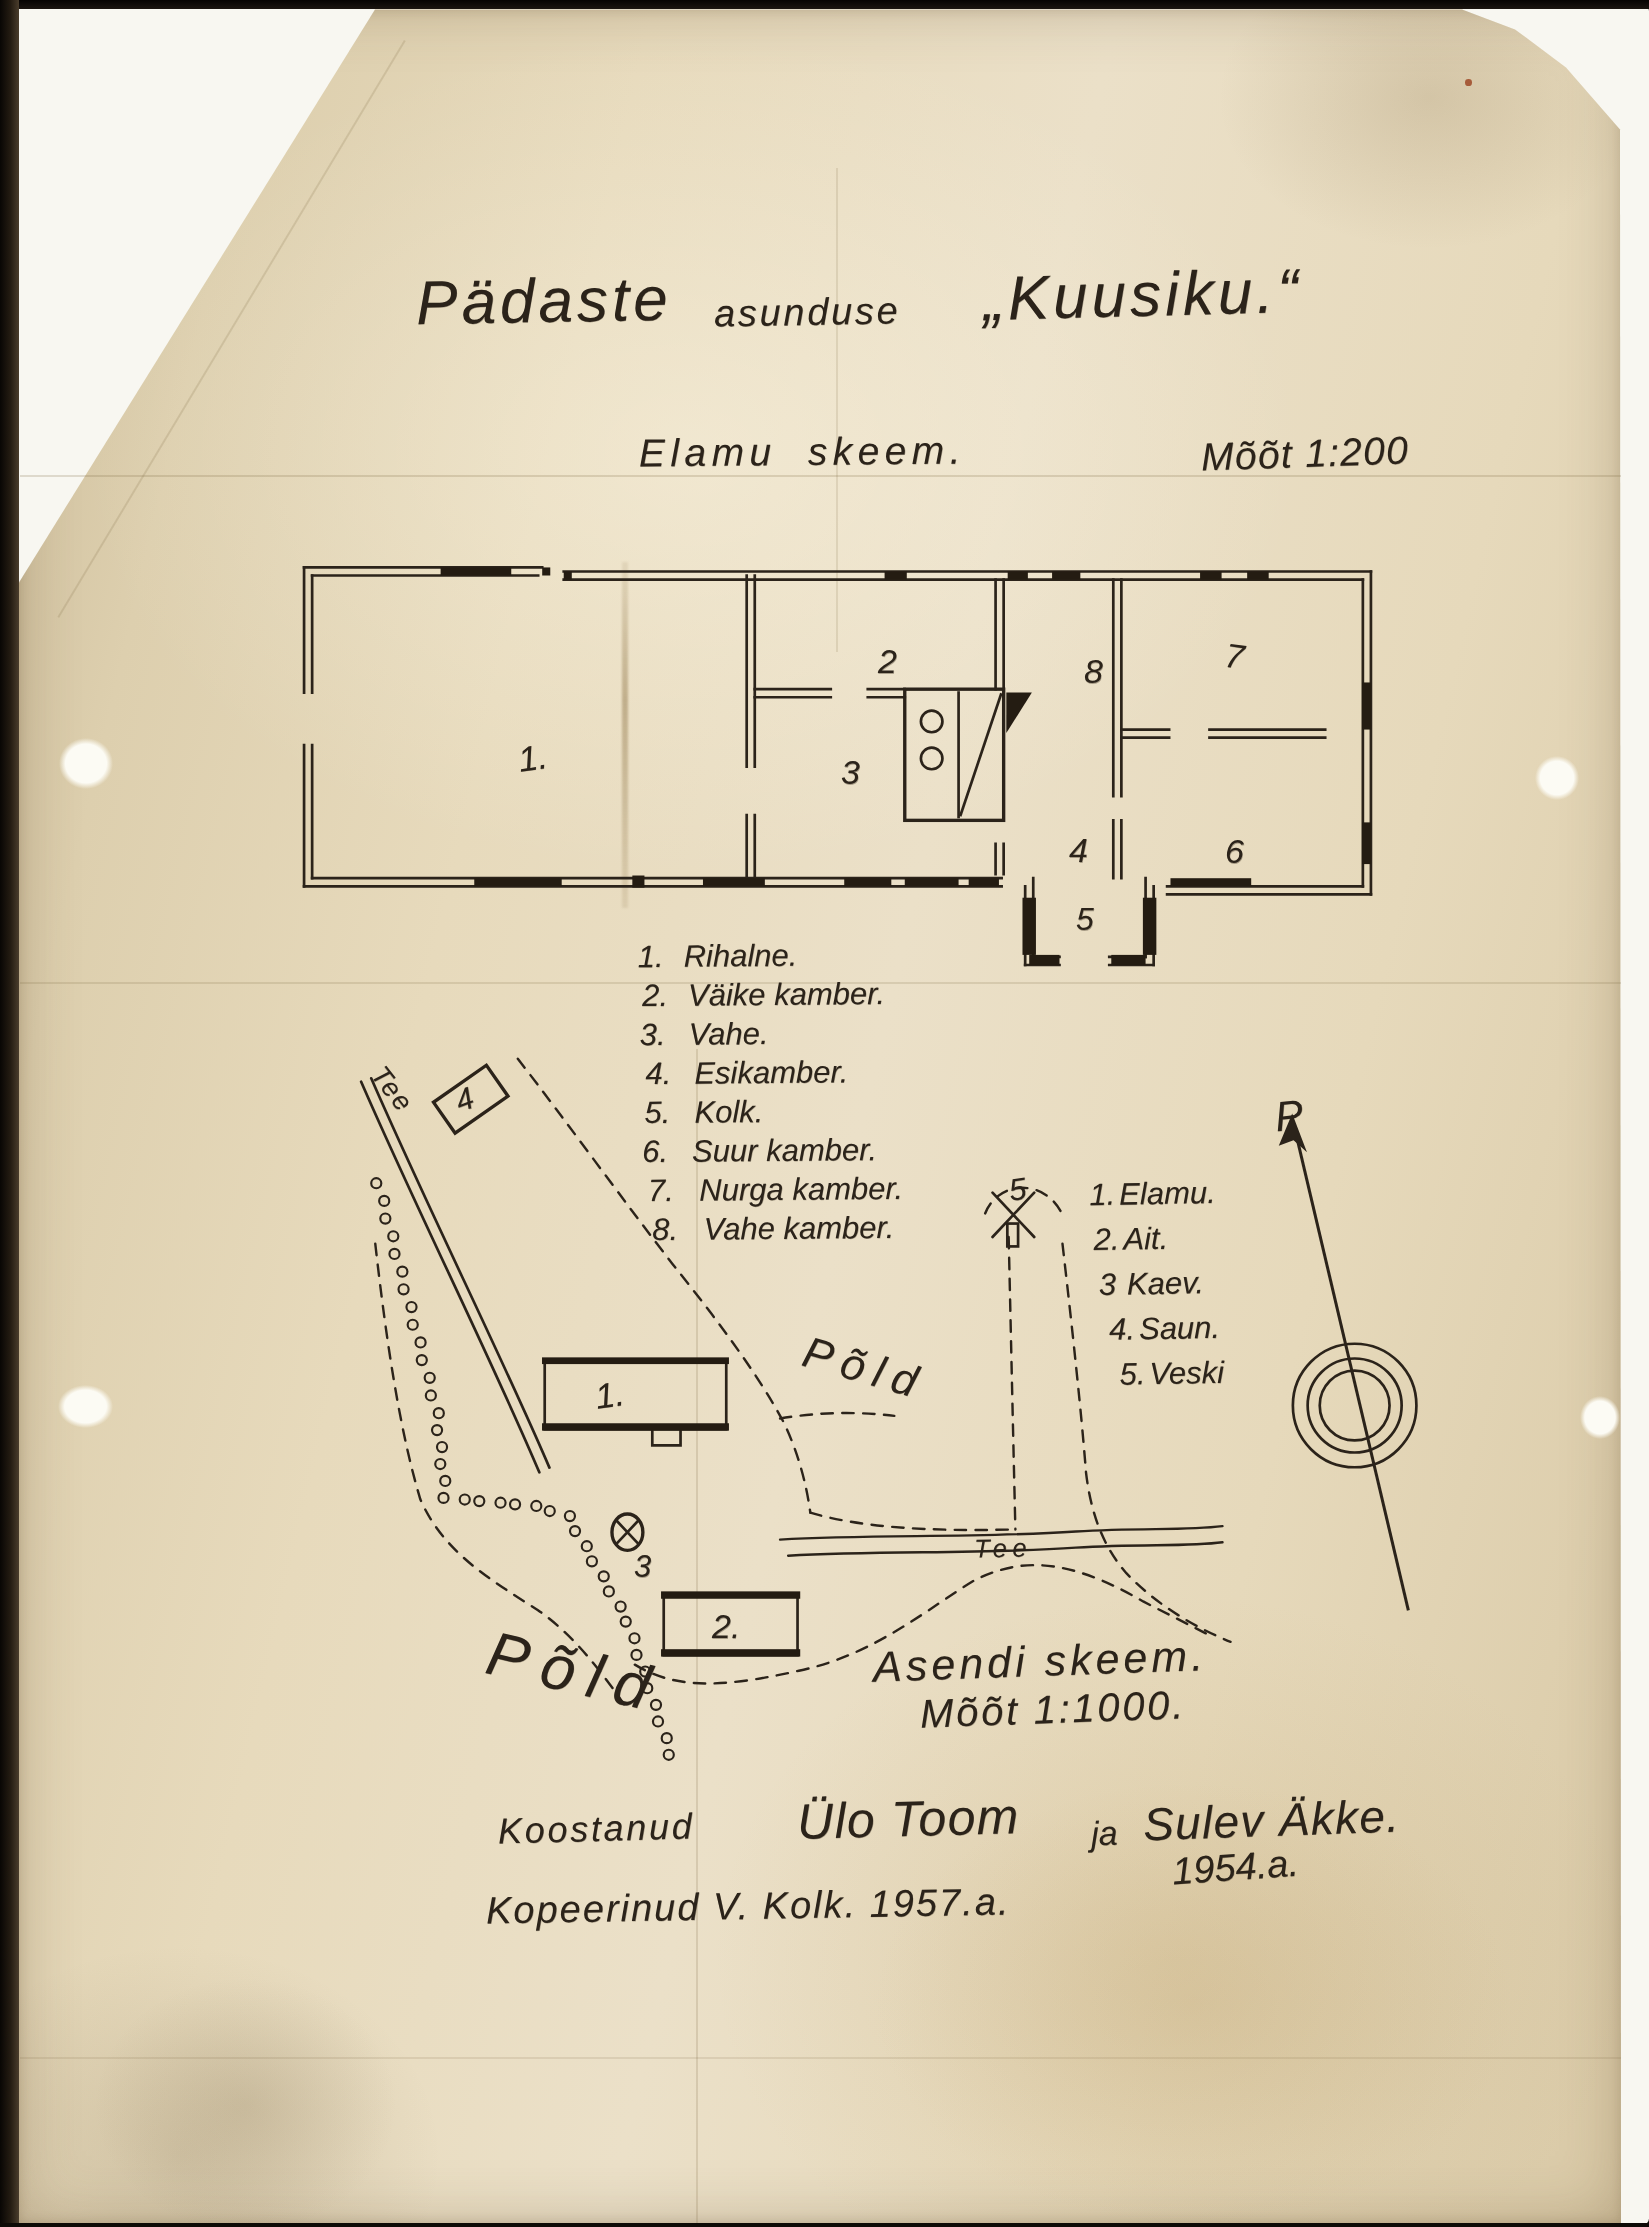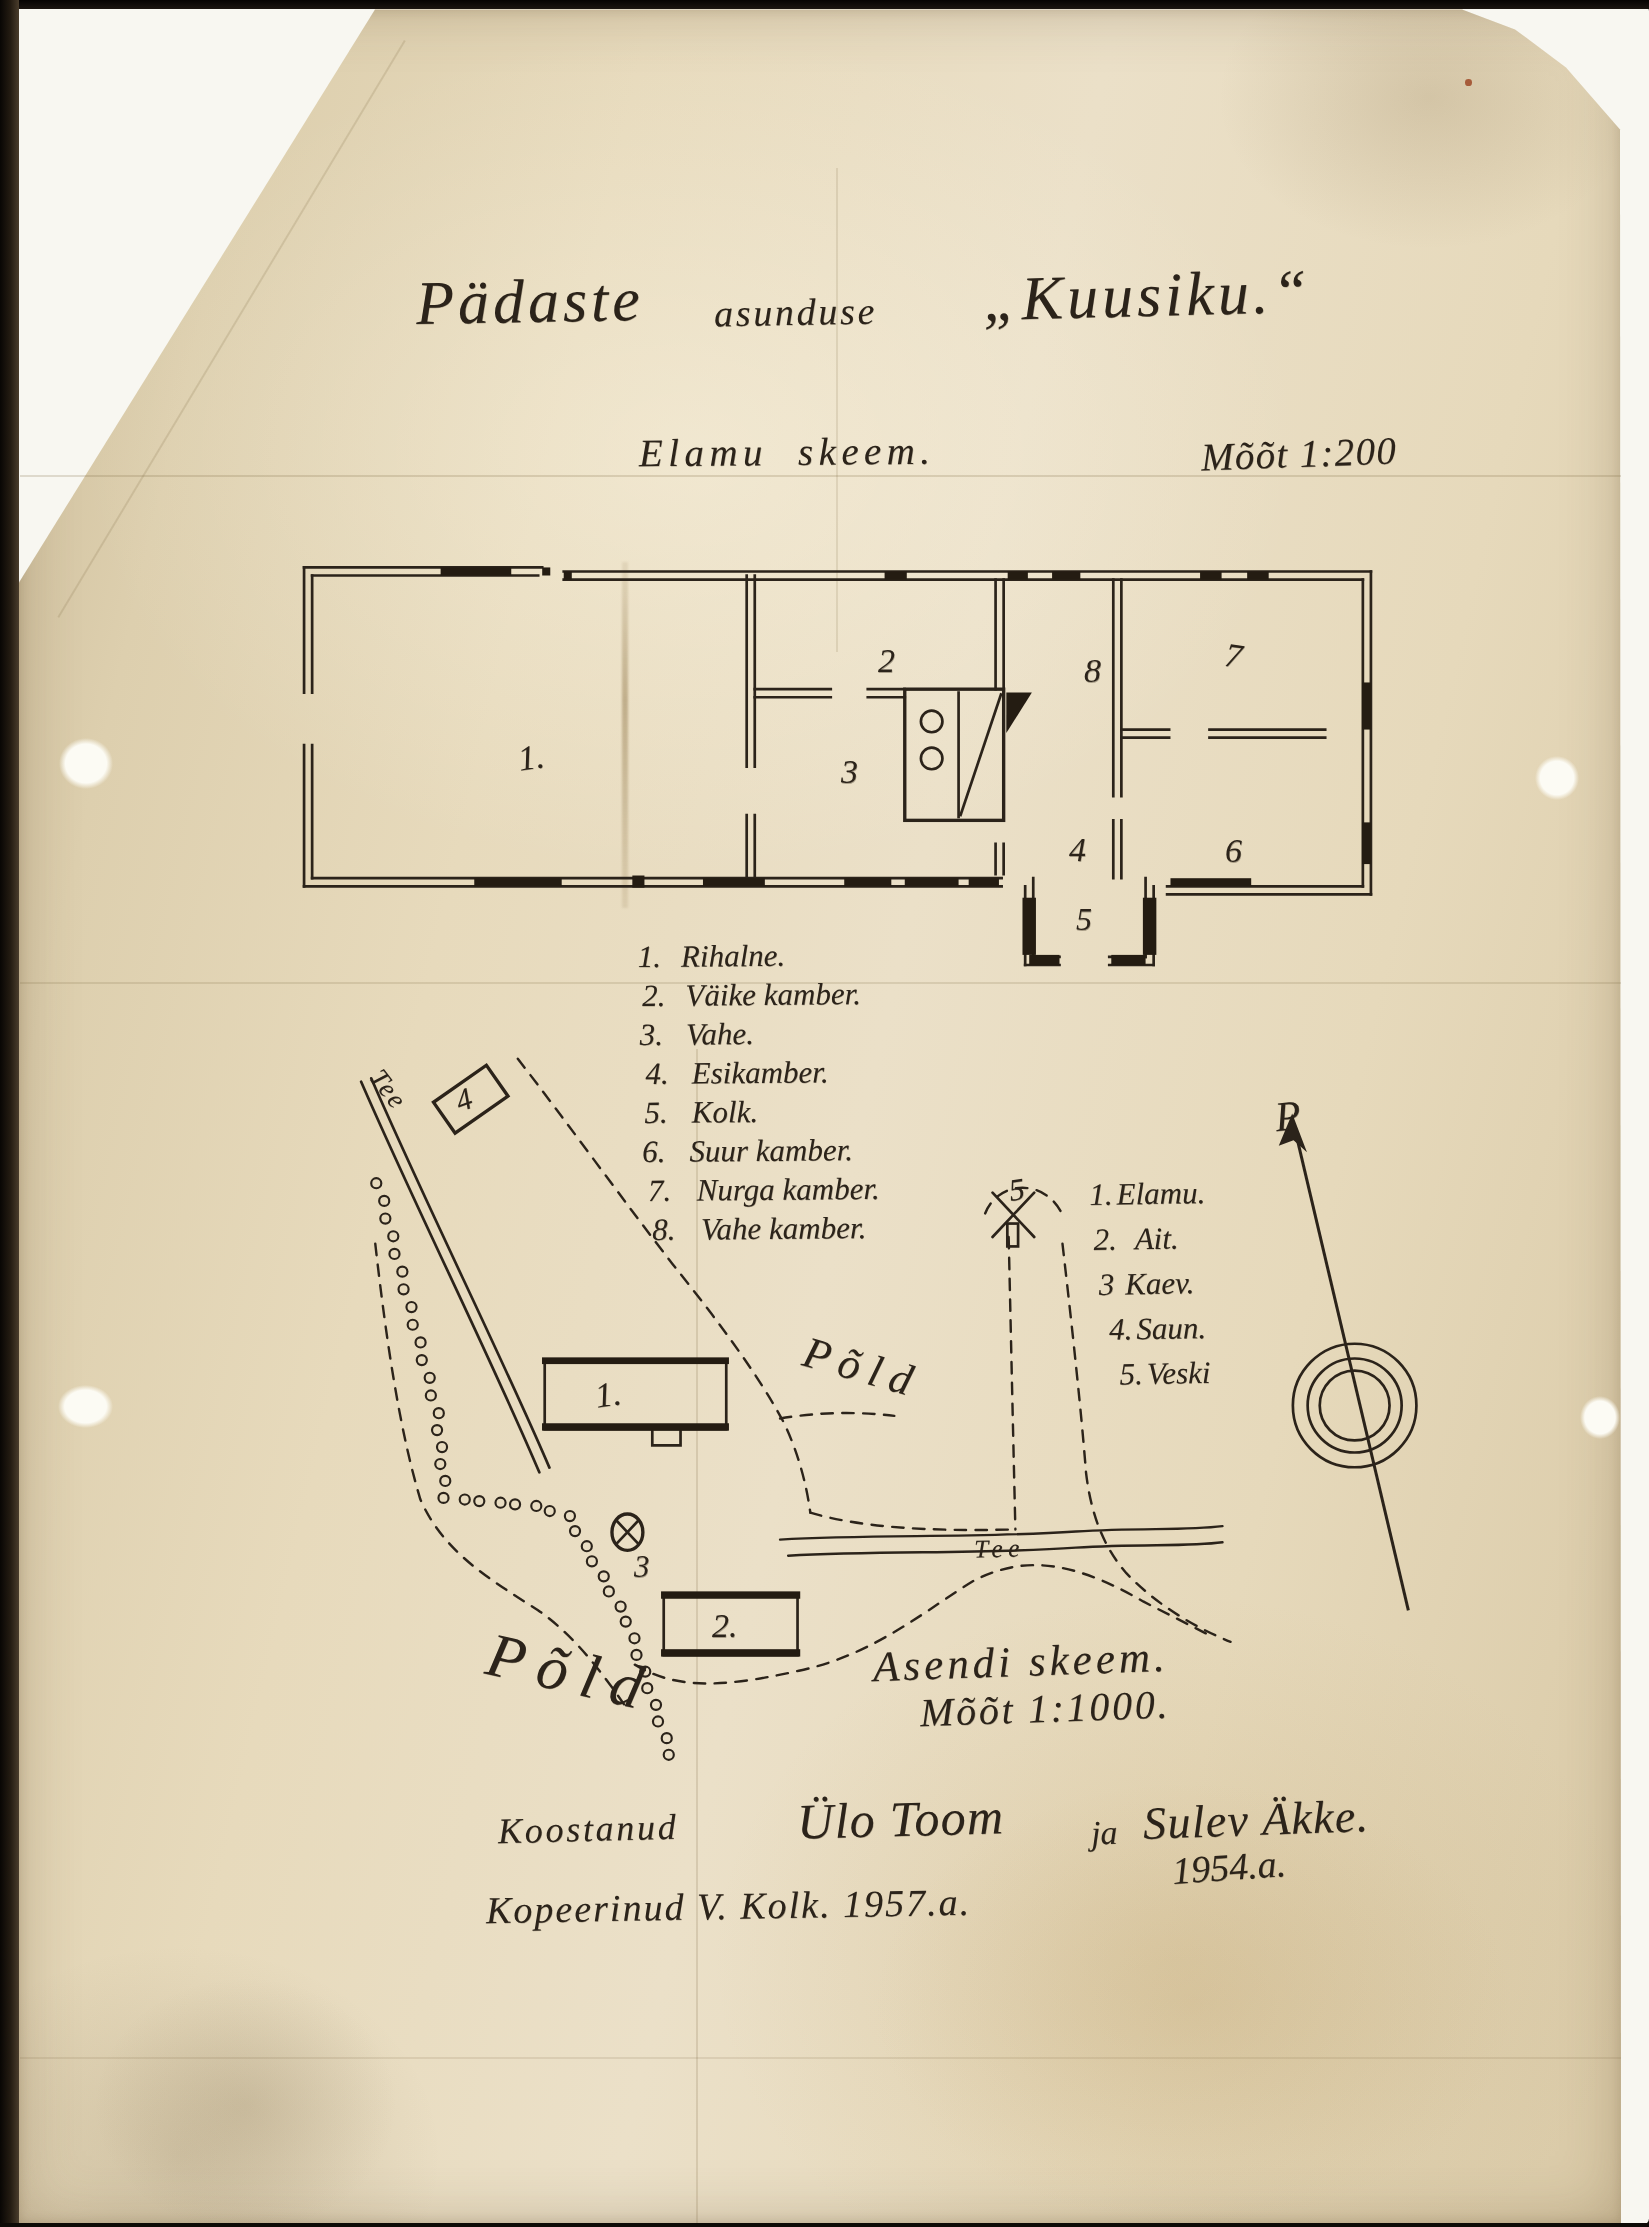--- a/index.html
+++ b/index.html
@@ -1,17 +1,17 @@
 <!DOCTYPE html>
 <html style="font-size:10.8px"><head>
 <meta charset="utf-8">
 <style>
   html,body{margin:0;padding:0;background:#0a0806;}
   #scene{position:relative;width:1649px;height:2227px;overflow:hidden;background:#0a0806;
-         font-family:Liberation Serif, serif;}
+         font-family:Liberation Sans, sans-serif;}
   .abs{position:absolute;}
   
   #backing{left:10.8px;top:4px;width:1638px;height:2221px;background:#f8f7f1;border-radius:6.7px;}
   #paper{left:19px;top:9.4px;width:1603px;height:2214px;
     clip-path:polygon(356px 0px,1443px 0px,1496px 20px,1547px 58px,1601px 120px,1602px 2214px,0px 2214px,0px 573px);
     background:
       radial-gradient(874px 605px at 42% 20%, rgba(255,250,235,.38), rgba(255,250,235,0) 70%),
       radial-gradient(639px 504px at 72% 88%, rgba(189,160,105,.22), rgba(189,160,105,0) 72%),
       radial-gradient(350px 282px at 10% 97%, rgba(80,60,30,.14), rgba(80,60,30,0) 75%),
       radial-gradient(282px 202px at 88% 4%, rgba(120,95,55,.18), rgba(120,95,55,0) 75%),
@@ -258,21 +258,21 @@
   <span class="abs hw" style="left:974px;top:1536px;font-size:25.6px;letter-spacing:5.4px;transform:rotate(-1deg);">Tee</span>
   <span class="abs hw" style="left:486px;top:1641px;font-size:62px;letter-spacing:13.5px;transform:rotate(13deg);">Põld</span>
 
   <div class="abs" style="left:1091px;top:1178px;transform:rotate(-1deg);">
     <div class="row hw" style="height:45px;font-size:31px;padding-left:0px;">
         <span>1.</span>
         <span style="margin-left:4px;">Elamu.</span>
       </div>
     <div class="row hw" style="height:45px;font-size:31px;padding-left:3.4px;">
         <span>2.</span>
-        <span style="margin-left:18px;">Ait.</span>
+        <span style="margin-left:4px;">Ait.</span>
       </div>
     <div class="row hw" style="height:45px;font-size:31px;padding-left:8px;">
         <span>3</span>
         <span style="margin-left:10.8px;">Kaev.</span>
       </div>
     <div class="row hw" style="height:45px;font-size:31px;padding-left:17.5px;">
         <span>4.</span>
         <span style="margin-left:4px;">Saun.</span>
       </div>
     <div class="row hw" style="height:45px;font-size:31px;padding-left:27px;">

